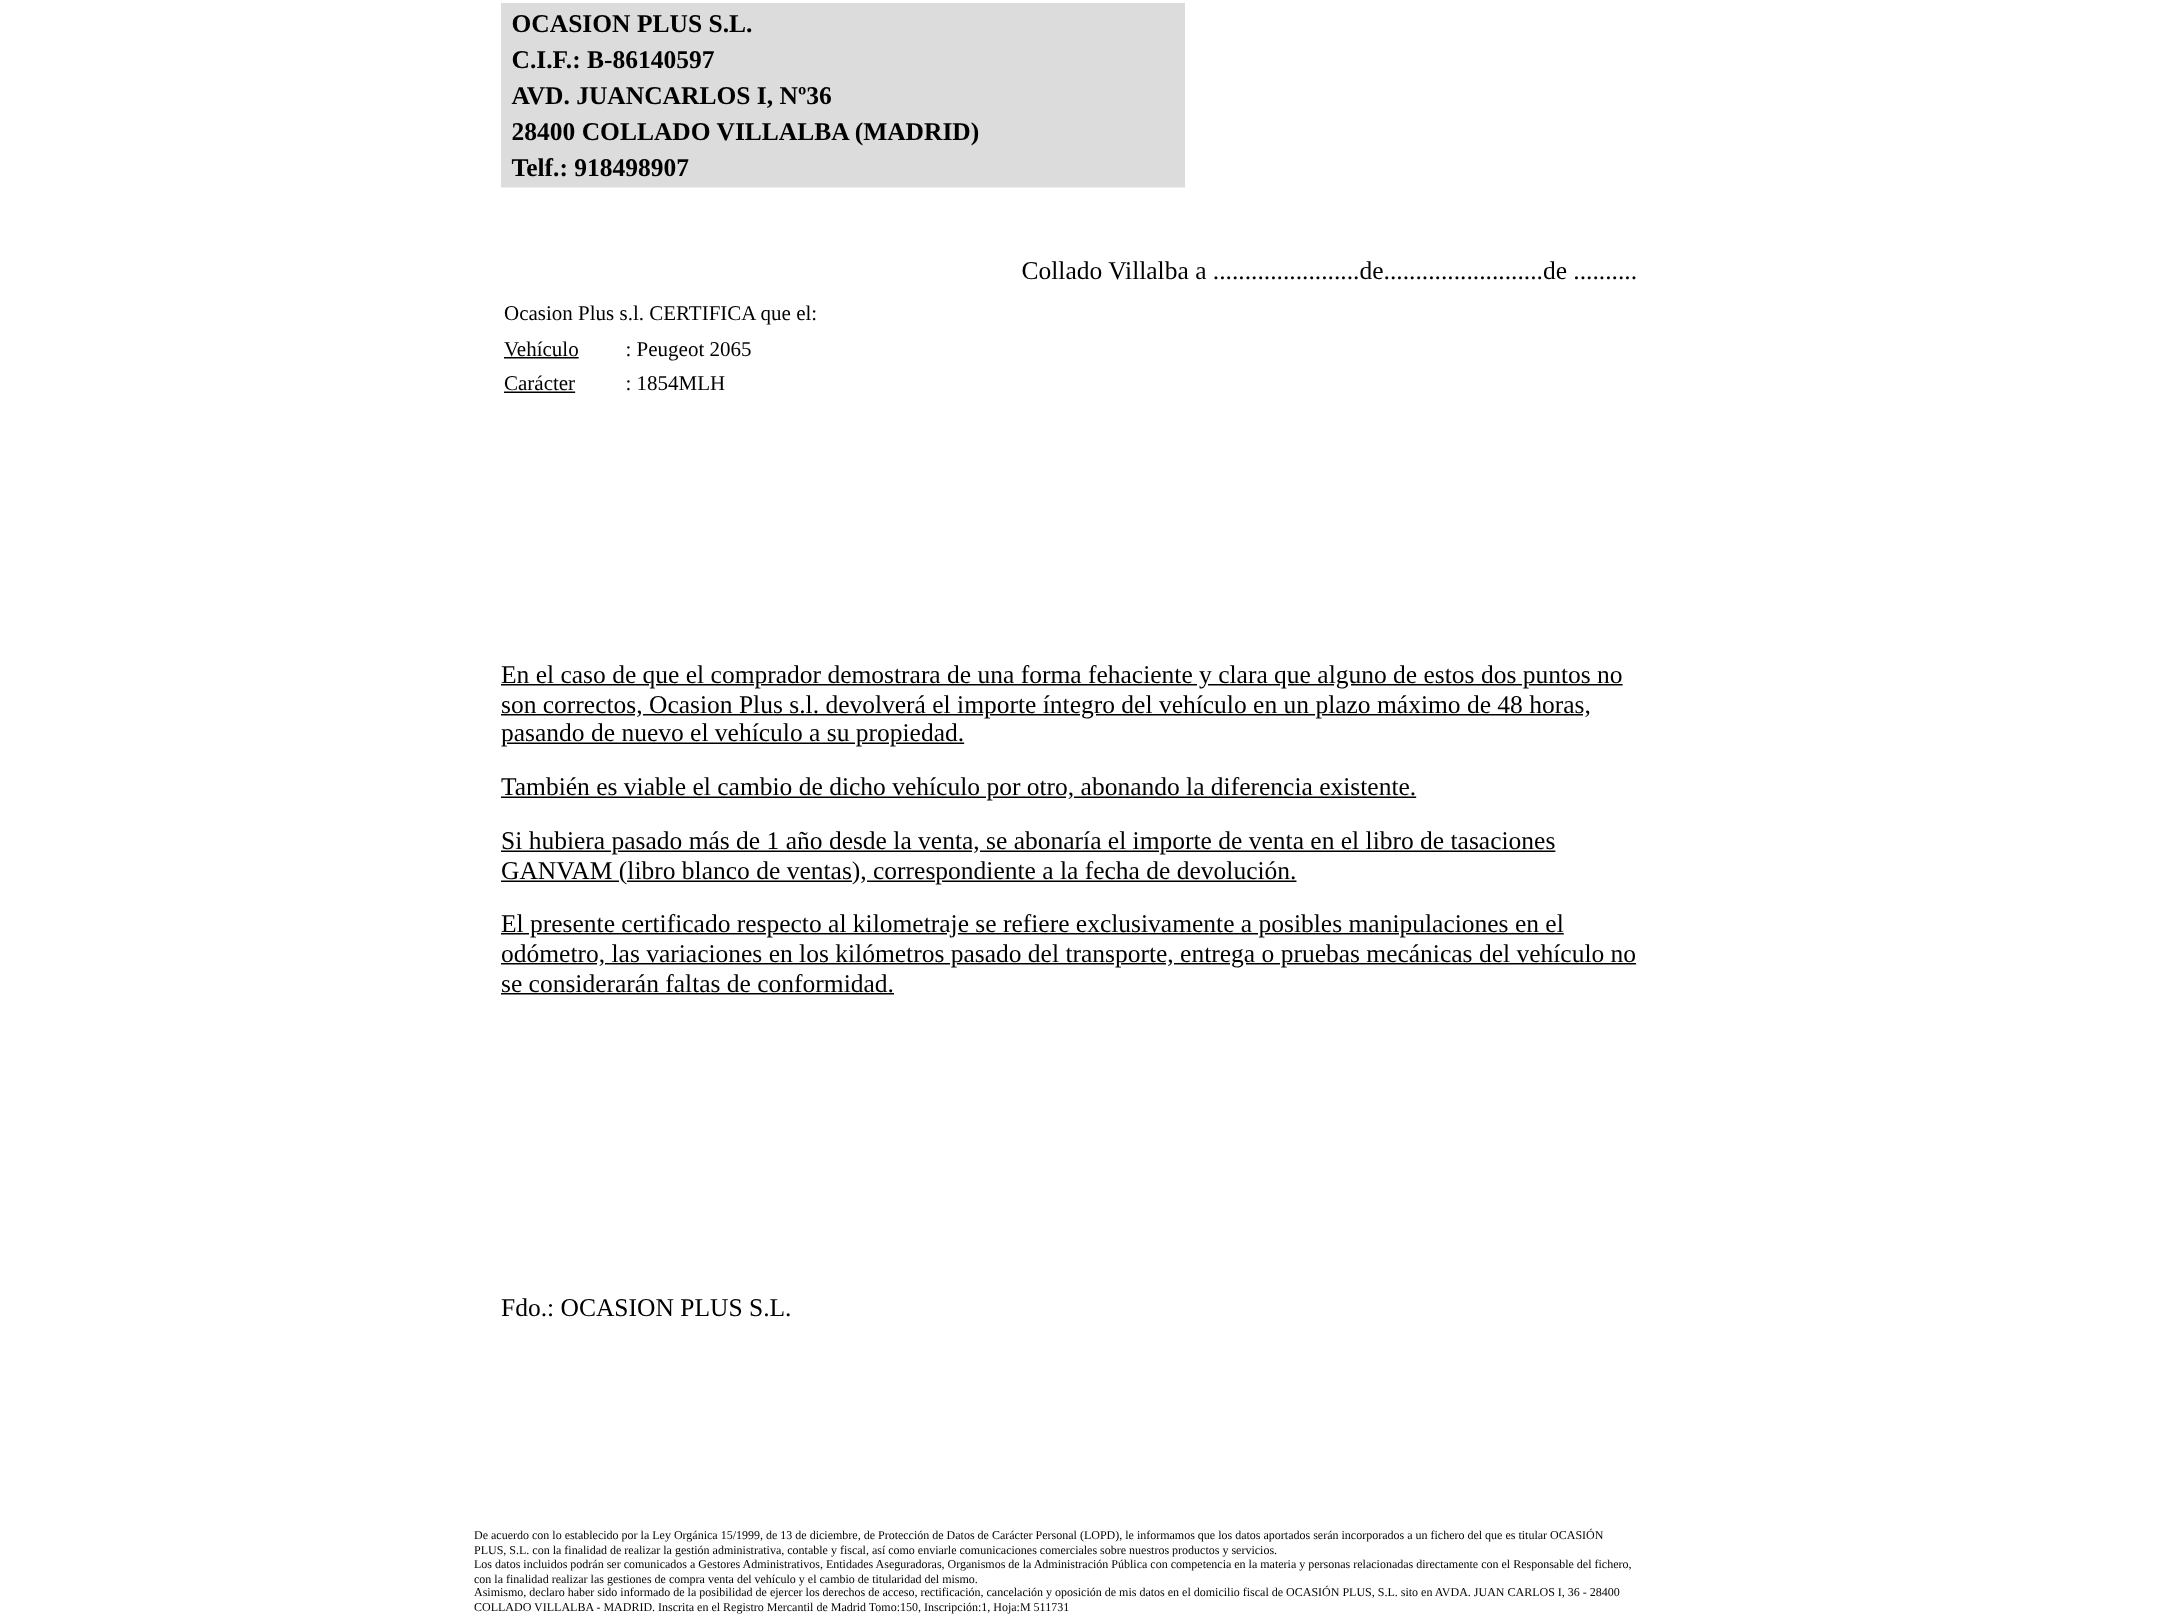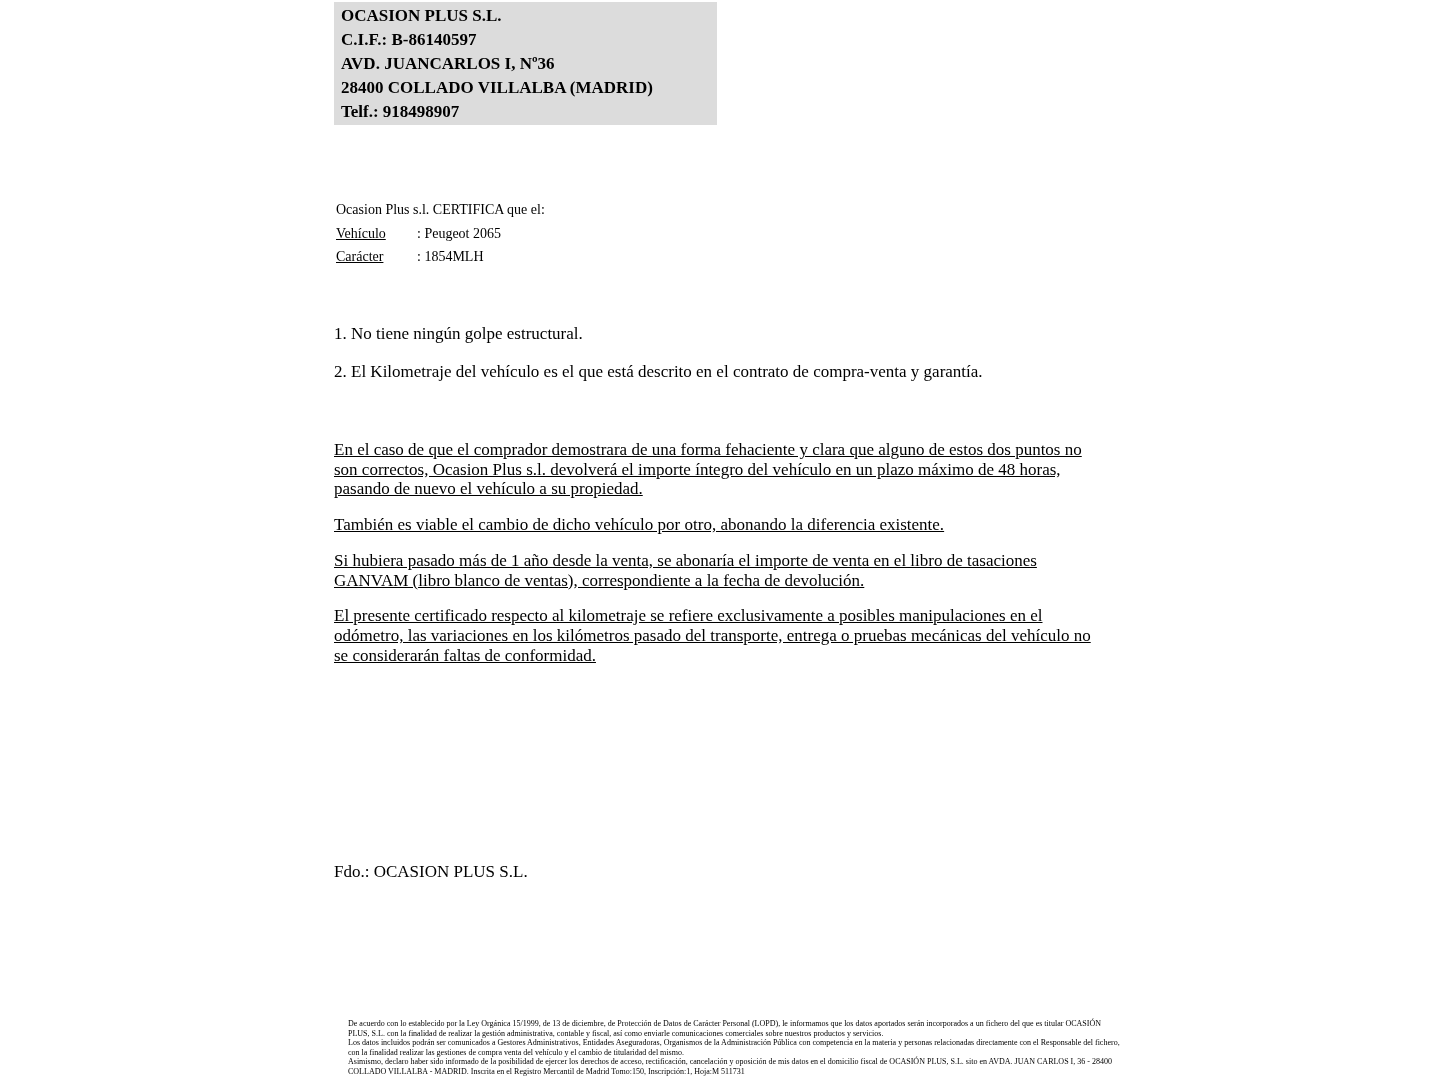--- a/index.html
+++ b/index.html
@@ -10,21 +10,21 @@
   body {
     font-family: "Liberation Serif", "DejaVu Serif", serif;
     color: #000000;
     position: relative;
     overflow: hidden;
   }
   .page { position: absolute; inset: 0; width: 1440px; height: 1080px; background: #ffffff; }
 
   .header-box {
     position: absolute; left: 334px; top: 2px;
-    width: 383px; height: 123px;
+    width: 456px; height: 123px;
     background: #dcdcdc;
     padding: 2px 6px 0 7px;
     font-weight: bold;
     font-size: 17px;
     line-height: 24px;
   }
 
   .date-line {
     position: absolute; left: 681px; top: 171px;
     font-size: 17px; line-height: 20px;
@@ -51,50 +51,47 @@
     font-size: 17px; line-height: 19.7px;
   }
   .paragraphs p { margin: 0 0 16px 0; text-decoration: underline; }
 
   .signature {
     position: absolute; left: 334px; top: 862px;
     font-size: 17px; line-height: 20px; text-align: right;
   }
 
   .legal {
-    position: absolute; left: 348px; top: 1019px;
+    position: absolute; left: 316px; top: 1019px;
     width: 772px;
     font-size: 8px; line-height: 9.6px;
   }
   .legal p { margin: 0; }
 </style>
 </head>
 <body>
 
 <div class="page">
 
   <div class="header-box">
     <div>OCASION PLUS S.L.</div>
     <div>C.I.F.: B-86140597</div>
     <div>AVD. JUANCARLOS I, Nº36</div>
     <div>28400 COLLADO VILLALBA (MADRID)</div>
     <div>Telf.: 918498907</div>
   </div>
 
+  <div class="date-line">Collado Villalba a .......................de.........................de ..........</div>
 
   <div class="certify">
     <div>Ocasion Plus s.l. CERTIFICA que el:</div>
     <div class="cert-row"><span class="label-cell"><span class="underlined">Vehículo</span></span><span>:</span> <span>Peugeot 2065</span></div>
     <div class="cert-row"><span class="label-cell"><span class="underlined">Carácter</span></span><span>:</span> <span>1854MLH</span></div>
   </div>
 
-  <div class="points">
-    <div class="point">1. No tiene ningún golpe estructural.</div>
-    <div class="point">2. El Kilometraje del vehículo es el que está descrito en el contrato de compra-venta y garantía.</div>
-  </div>
 
   <div class="paragraphs">
     <p>En el caso de que el comprador demostrara de una forma fehaciente y clara que alguno de estos dos puntos no son correctos, Ocasion Plus s.l. devolverá el importe íntegro del vehículo en un plazo máximo de 48 horas, pasando de nuevo el vehículo a su propiedad.</p>
     <p>También es viable el cambio de dicho vehículo por otro, abonando la diferencia existente.</p>
     <p>Si hubiera pasado más de 1 año desde la venta, se abonaría el importe de venta en el libro de tasaciones GANVAM (libro blanco de ventas), correspondiente a la fecha de devolución.</p>
     <p>El presente certificado respecto al kilometraje se refiere exclusivamente a posibles manipulaciones en el odómetro, las variaciones en los kilómetros pasado del transporte, entrega o pruebas mecánicas del vehículo no se considerarán faltas de conformidad.</p>
   </div>
 
   <div class="signature">Fdo.: OCASION PLUS S.L.</div>
 

